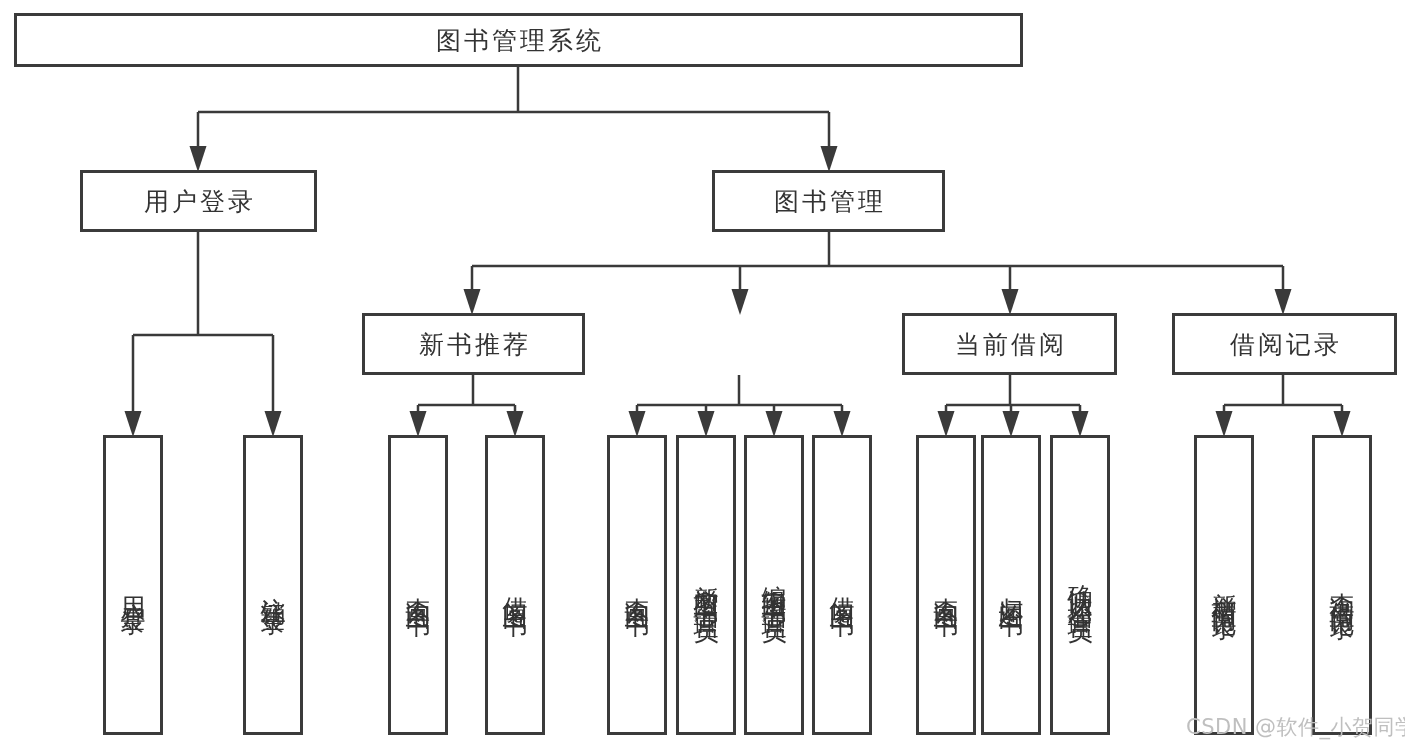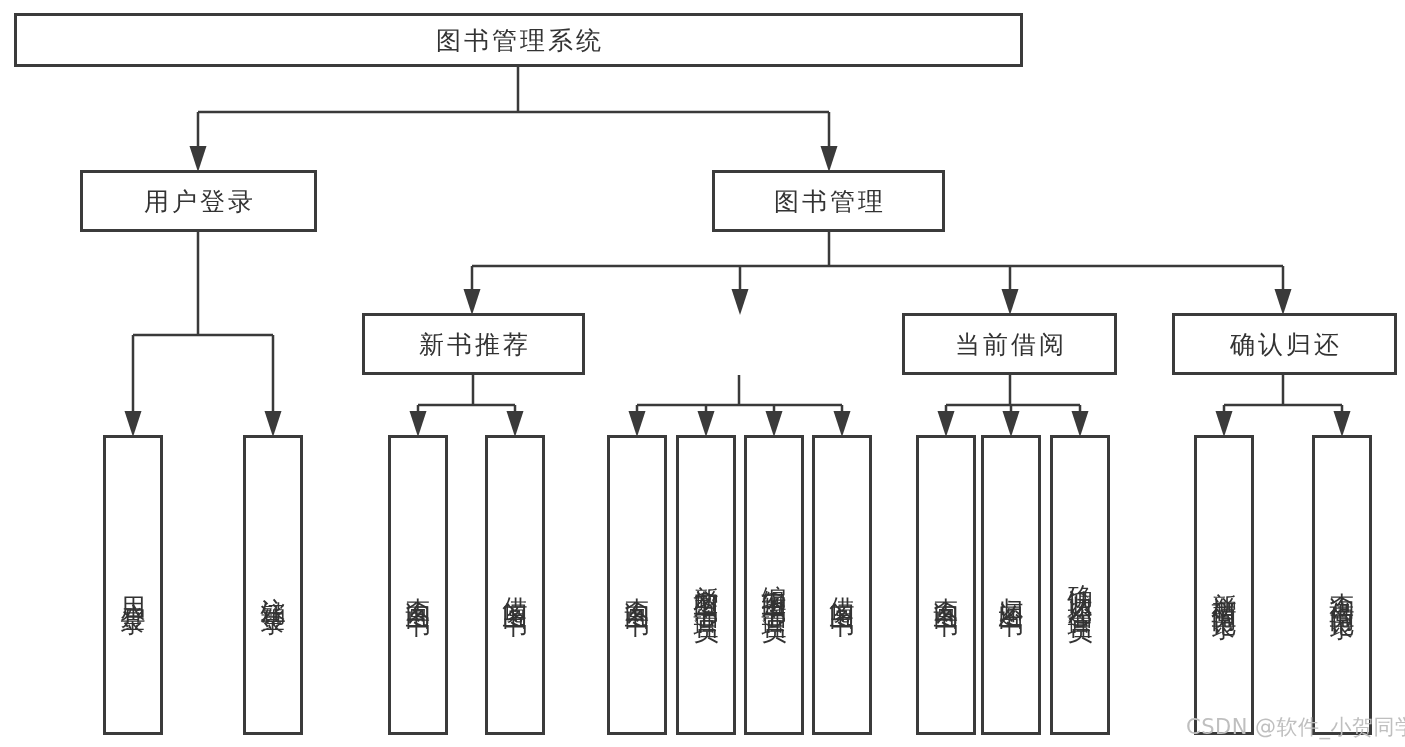--- a/index.html
+++ b/index.html
@@ -93,21 +93,21 @@
   <div class="box" id="n-new-book-rec">
     <span class="h-label">新书推荐</span>
   </div>
 
 
   <div class="box" id="n-current-borrow">
     <span class="h-label">当前借阅</span>
   </div>
 
   <div class="box" id="n-borrow-records">
-    <span class="h-label">确认归还</span>
+    <span class="h-label">借阅记录</span>
   </div>
 
   <div class="box leaf" id="l-user-login">
     <span class="v-label">用户登录</span>
   </div>
 
   <div class="box leaf" id="l-logout">
     <span class="v-label">注销登录</span>
   </div>
 

